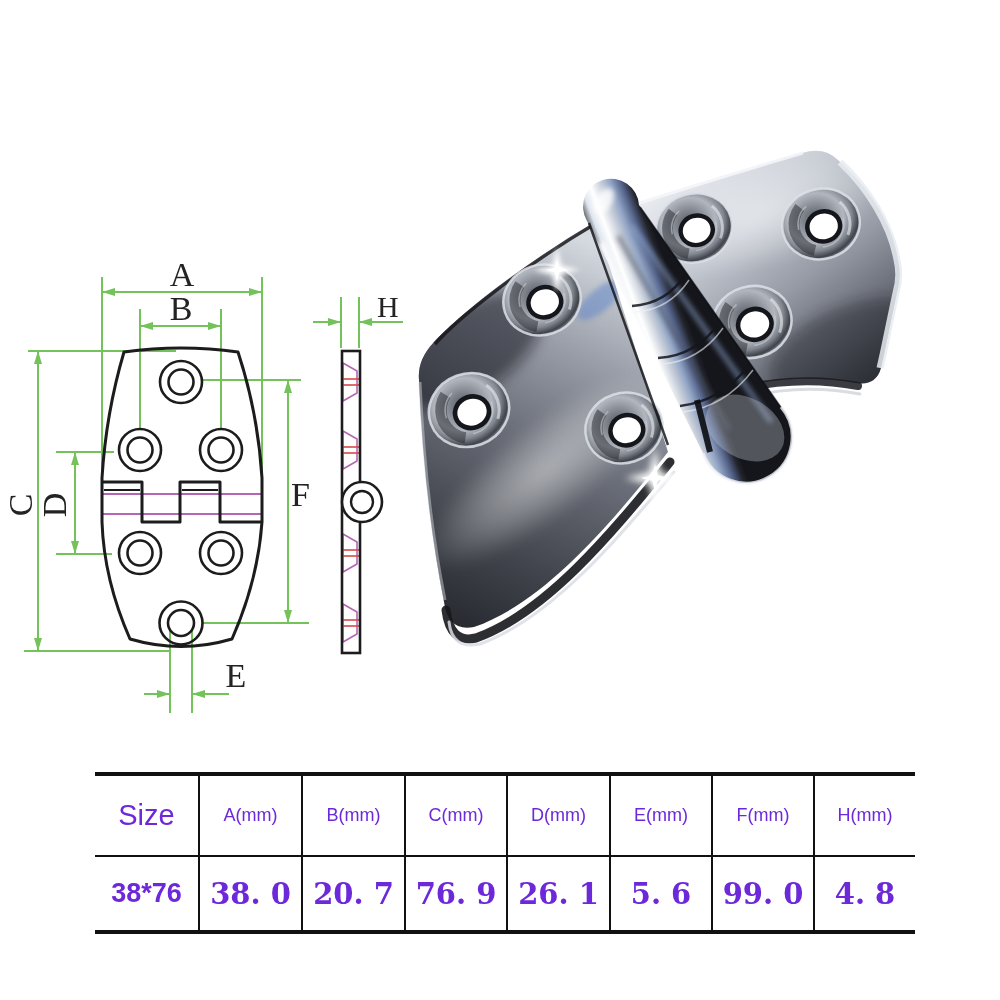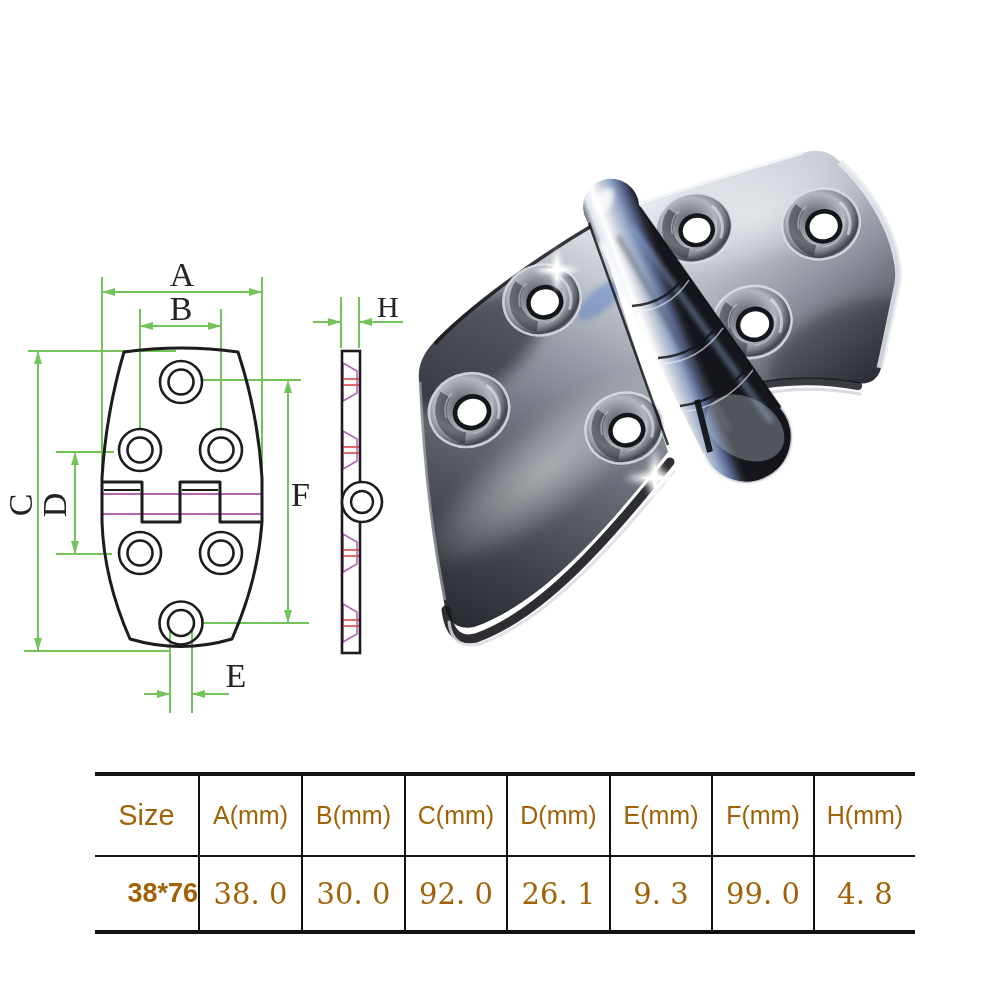--- a/index.html
+++ b/index.html
@@ -7,27 +7,27 @@
           font-family:"Liberation Sans",sans-serif;}
   svg{position:absolute;left:0;top:0;}
   .dim-label{font-family:"Liberation Serif",serif;font-size:34px;fill:#232323;}
   .dim-label-small{font-family:"Liberation Serif",serif;font-size:30px;fill:#232323;}
 
   
   .spec-table{position:absolute;left:95px;top:772px;width:820px;}
   .spec-table table{border-collapse:collapse;width:100%;table-layout:fixed;
                     border-top:4px solid #111;border-bottom:4px solid #111;}
   .spec-table th,.spec-table td{border-left:2px solid #111;text-align:center;vertical-align:middle;
-                    padding:0;color:#a16207;}
+                    padding:0;color:#6d28d9;}
   .spec-table th:first-child,.spec-table td:first-child{border-left:none;}
-  .spec-table th{height:79px;font-weight:400;font-size:25px;font-family:"Liberation Sans",sans-serif;
+  .spec-table th{height:79px;font-weight:400;font-size:18px;font-family:"Liberation Sans",sans-serif;
                     border-bottom:2px solid #111;}
   .spec-table th:first-child{font-size:29px;}
-  .spec-table td{height:73px;font-family:"DejaVu Serif",serif;font-size:29px;}
-  .spec-table td:first-child{font-family:"Liberation Sans",sans-serif;font-weight:700;font-size:27px;text-align:right;}
+  .spec-table td{height:73px;font-family:"DejaVu Serif",serif;font-size:29px;font-weight:bold;}
+  .spec-table td:first-child{font-family:"Liberation Sans",sans-serif;font-weight:700;font-size:27px;}
 </style>
 </head>
 <body>
 
 <div class="canvas">
 
 <svg width="1000" height="765" viewBox="0 0 1000 765">
   <defs>
     <linearGradient id="gWingL" gradientUnits="userSpaceOnUse" x1="610" y1="250" x2="430" y2="620">
       <stop offset="0" stop-color="#d6dae1"></stop>
@@ -307,24 +307,24 @@
         <th>D(mm)</th>
         <th>E(mm)</th>
         <th>F(mm)</th>
         <th>H(mm)</th>
       </tr>
     </thead>
     <tbody>
       <tr>
         <td>38*76</td>
         <td>38. 0</td>
-        <td>30. 0</td>
-        <td>92. 0</td>
+        <td>20. 7</td>
+        <td>76. 9</td>
         <td>26. 1</td>
-        <td>9. 3</td>
+        <td>5. 6</td>
         <td>99. 0</td>
         <td>4. 8</td>
       </tr>
     </tbody>
   </table>
 </div>
 
 </div>
 
 </body></html>

